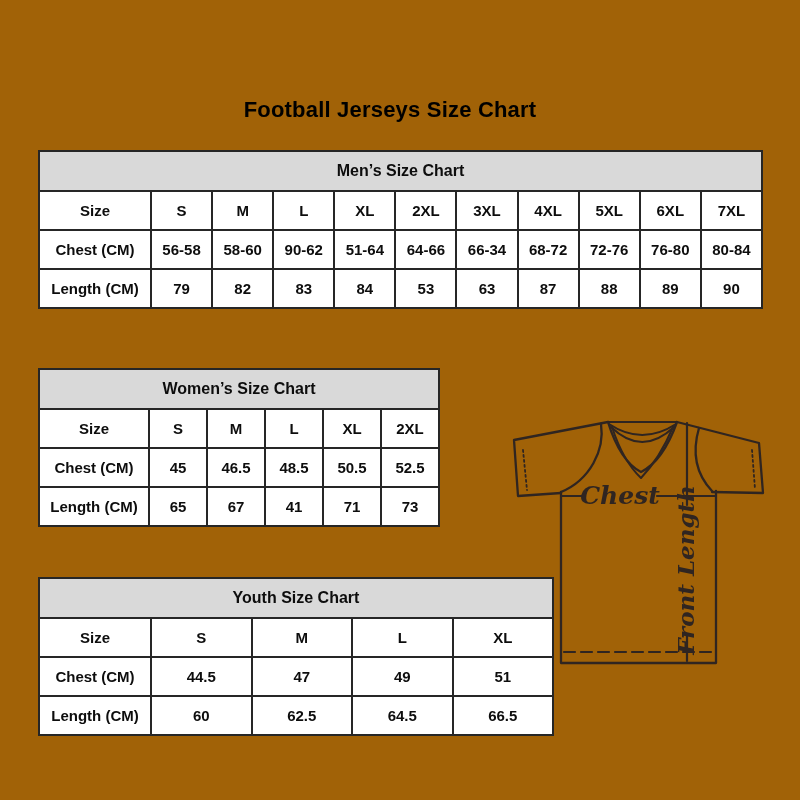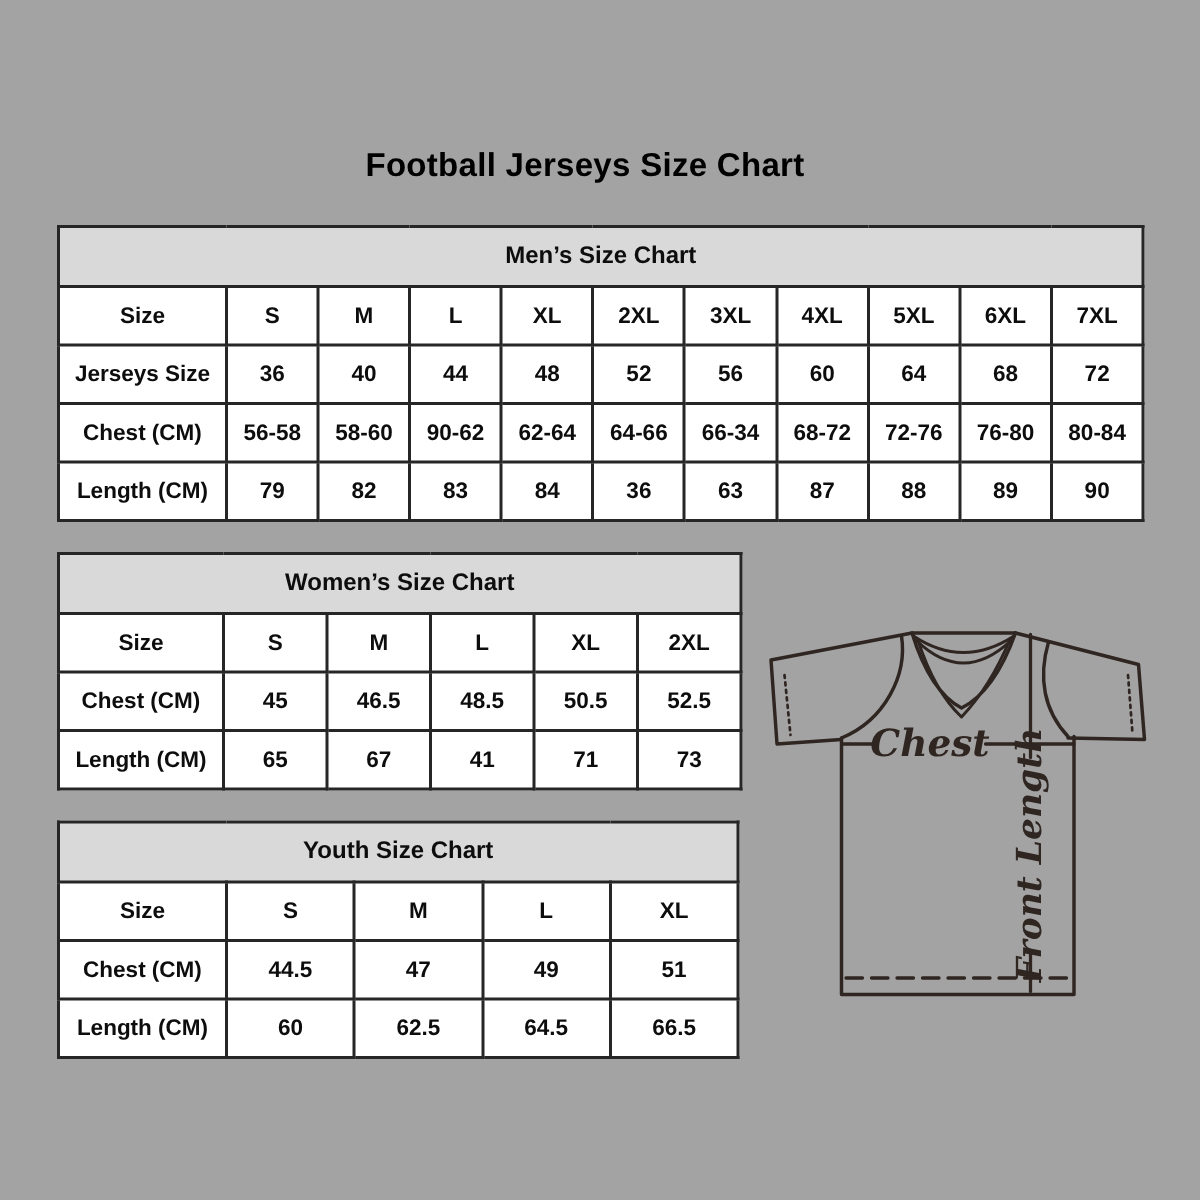--- a/index.html
+++ b/index.html
@@ -1,32 +1,32 @@
 <!DOCTYPE html>
 <html style="--header-bg: #d9d9d9; --border-c: #262626; --text-c: #0d0d0d; --jersey-c: #2f2521;"><head>
 <meta charset="utf-8">
 <style>
   html,body{margin:0;padding:0;background:#fff;}
   .page{
-    position:relative;width:800px;height:800px;background:#a3a3a3;overflow:hidden;
+    position:relative;width:800px;height:800px;background:#a16207;overflow:hidden;
     font-family:"Liberation Sans",sans-serif;color:var(--text-c,#0d0d0d);
   }
   .title{
     position:absolute;top:97px;left:0;width:780px;margin:0;
     text-align:center;font-size:22px;font-weight:bold;color:#000;
     letter-spacing:.2px;
   }
   .tbl{position:absolute;border-radius:18px;}
   #wrap-mens{left:38px;top:150px;}
   #wrap-womens{left:38px;top:368px;}
   #wrap-youth{left:38px;top:547px;}
   table{border-collapse:collapse;table-layout:fixed;background:#fff;}
   #mens{width:725px;}
-  #womens{width:457px;}
-  #youth{width:455px;}
+  #womens{width:402px;}
+  #youth{width:516px;margin-top:30px;}
   td{
     border:2px solid var(--border-c,#262626);
     text-align:center;vertical-align:middle;
     font-weight:bold;font-size:15px;height:37px;padding:0 2px;
     color:var(--text-c,#0d0d0d);
   }
   td.table-head{
     background:var(--header-bg,#d9d9d9);
     font-size:16px;height:38px;
   }
@@ -74,52 +74,39 @@
             <td>L</td>
             <td>XL</td>
             <td>2XL</td>
             <td>3XL</td>
             <td>4XL</td>
             <td>5XL</td>
             <td>6XL</td>
             <td>7XL</td>
           </tr>
           <tr>
-            <td>Jerseys Size</td>
-            <td>36</td>
-            <td>40</td>
-            <td>44</td>
-            <td>48</td>
-            <td>52</td>
-            <td>56</td>
-            <td>60</td>
-            <td>64</td>
-            <td>68</td>
-            <td>72</td>
-          </tr>
-          <tr>
             <td>Chest (CM)</td>
             <td>56-58</td>
             <td>58-60</td>
             <td>90-62</td>
-            <td>62-64</td>
+            <td>51-64</td>
             <td>64-66</td>
             <td>66-34</td>
             <td>68-72</td>
             <td>72-76</td>
             <td>76-80</td>
             <td>80-84</td>
           </tr>
           <tr>
             <td>Length (CM)</td>
             <td>79</td>
             <td>82</td>
             <td>83</td>
             <td>84</td>
-            <td>36</td>
+            <td>53</td>
             <td>63</td>
             <td>87</td>
             <td>88</td>
             <td>89</td>
             <td>90</td>
           </tr>
         </tbody>
       </table>
     </div>
   <div class="tbl" id="wrap-womens">

